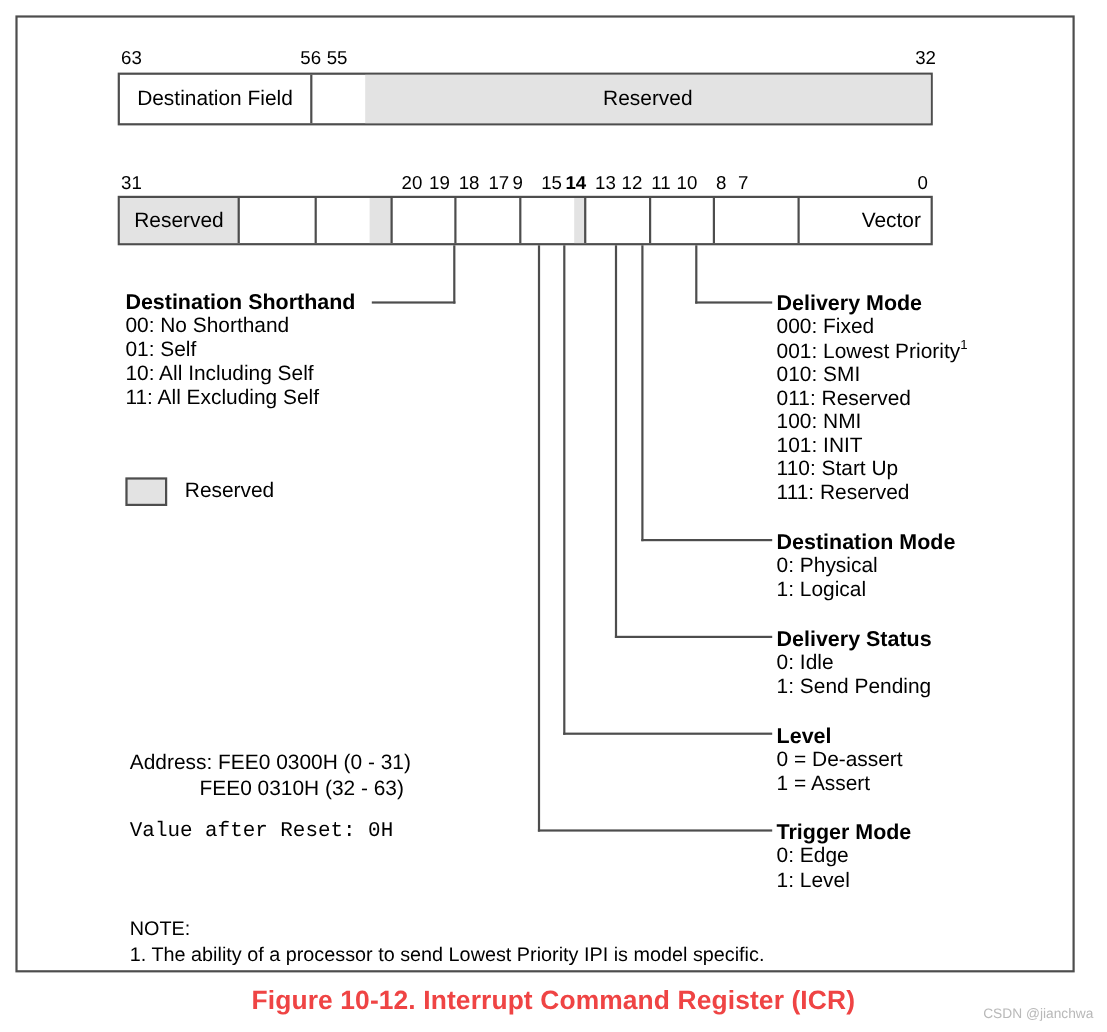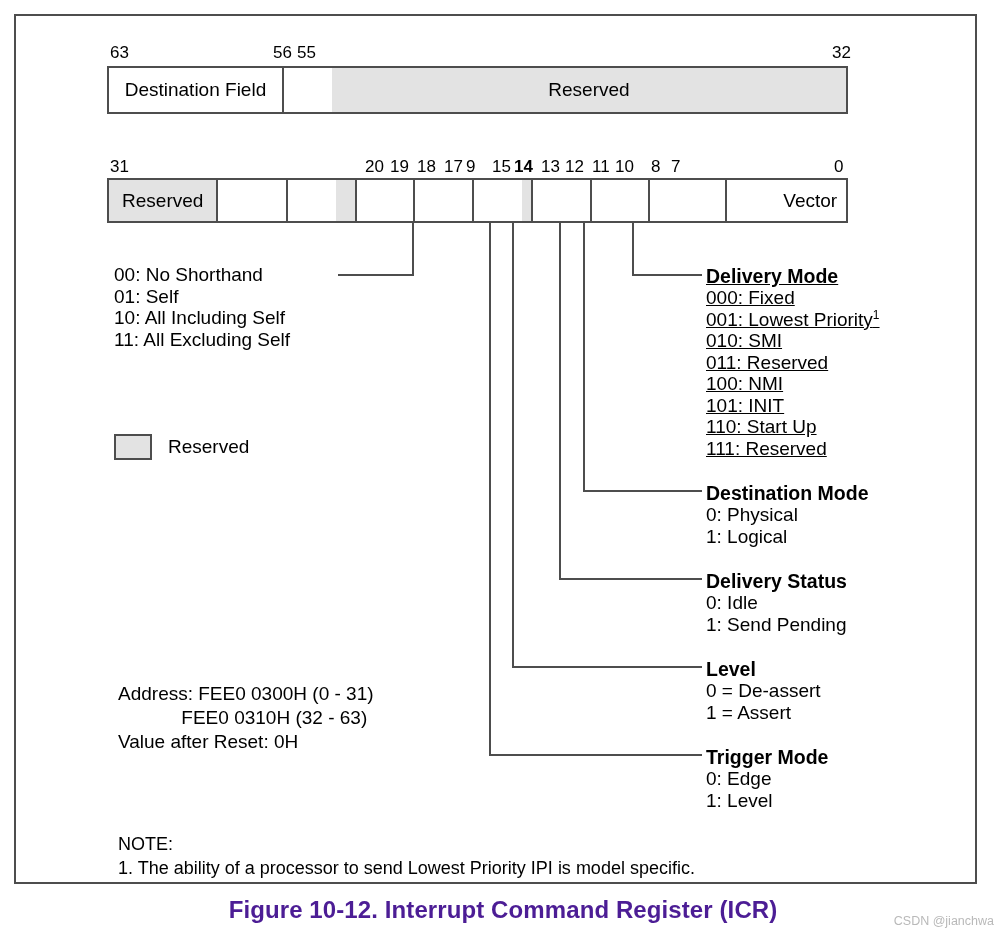--- a/index.html
+++ b/index.html
@@ -132,21 +132,21 @@
 
   
   #figure-caption {
     position: absolute;
     left: 0;
     top: 896px;
     width: 1006px;
     text-align: center;
     font-size: 24px;
     font-weight: bold;
-    color: #4c1d95;
+    color: #ef4444;
     letter-spacing: 0.1px;
   }
 
   
   #watermark {
     position: absolute;
     right: 12px;
     top: 914px;
     font-size: 12.5px;
     color: #b9b9b9;
@@ -209,27 +209,28 @@
 <div class="lead-v" style="left:559px; top:223px; height:357px;"></div>
 <div class="lead-h" style="left:559px; top:578px; width:143px;"></div>
 
 <div class="lead-v" style="left:512px; top:223px; height:445px;"></div>
 <div class="lead-h" style="left:512px; top:666px; width:190px;"></div>
 
 <div class="lead-v" style="left:489px; top:223px; height:533px;"></div>
 <div class="lead-h" style="left:489px; top:754px; width:213px;"></div>
 
 <div class="desc" id="shorthand-block" style="left:114px; top:264px;">
+  <div class="title">Destination Shorthand</div>
   <div class="line">00: No Shorthand</div>
   <div class="line">01: Self</div>
   <div class="line">10: All Including Self</div>
   <div class="line">11: All Excluding Self</div>
 </div>
 
-<div class="desc" id="delivery-mode-block" style="left:706px; top:265px;text-decoration:underline;">
+<div class="desc" id="delivery-mode-block" style="left:706px; top:265px;">
   <div class="title">Delivery Mode</div>
   <div class="line">000: Fixed</div>
   <div class="line"><span>001: Lowest Priority</span><sup>1</sup></div>
   <div class="line">010: SMI</div>
   <div class="line">011: Reserved</div>
   <div class="line">100: NMI</div>
   <div class="line">101: INIT</div>
   <div class="line">110: Start Up</div>
   <div class="line">111: Reserved</div>
 </div>
@@ -259,21 +260,21 @@
 </div>
 
 <div id="reserved-legend" style="left:114px; top:434px;">
   <div class="swatch"></div>
   <div class="swatch-label">Reserved</div>
 </div>
 
 <div id="address-block" style="left:118px; top:682px;">
   <div class="aline">Address: FEE0 0300H (0 - 31)</div>
   <div class="aline">            FEE0 0310H (32 - 63)</div>
-  <div class="aline" style="">Value after Reset: 0H</div>
+  <div class="aline" style="margin-top:13px;font-family:Liberation Mono, monospace;">Value after Reset: 0H</div>
 </div>
 
 <div id="note-block" style="left:118px; top:822px;margin-top:10px;">
   <div class="nline">NOTE:</div>
   <div class="nline">1. The ability of a processor to send Lowest Priority IPI is model specific.</div>
 </div>
 
 <div id="figure-caption">Figure 10-12.  Interrupt Command Register (ICR)</div>
 
 <div id="watermark">CSDN @jianchwa</div>

